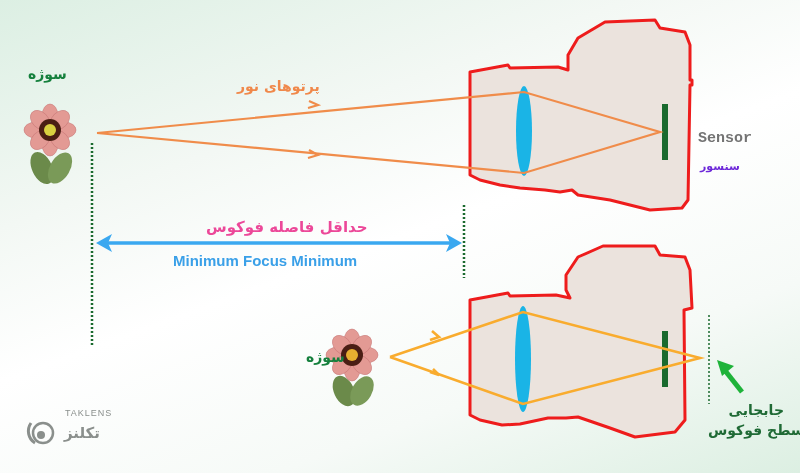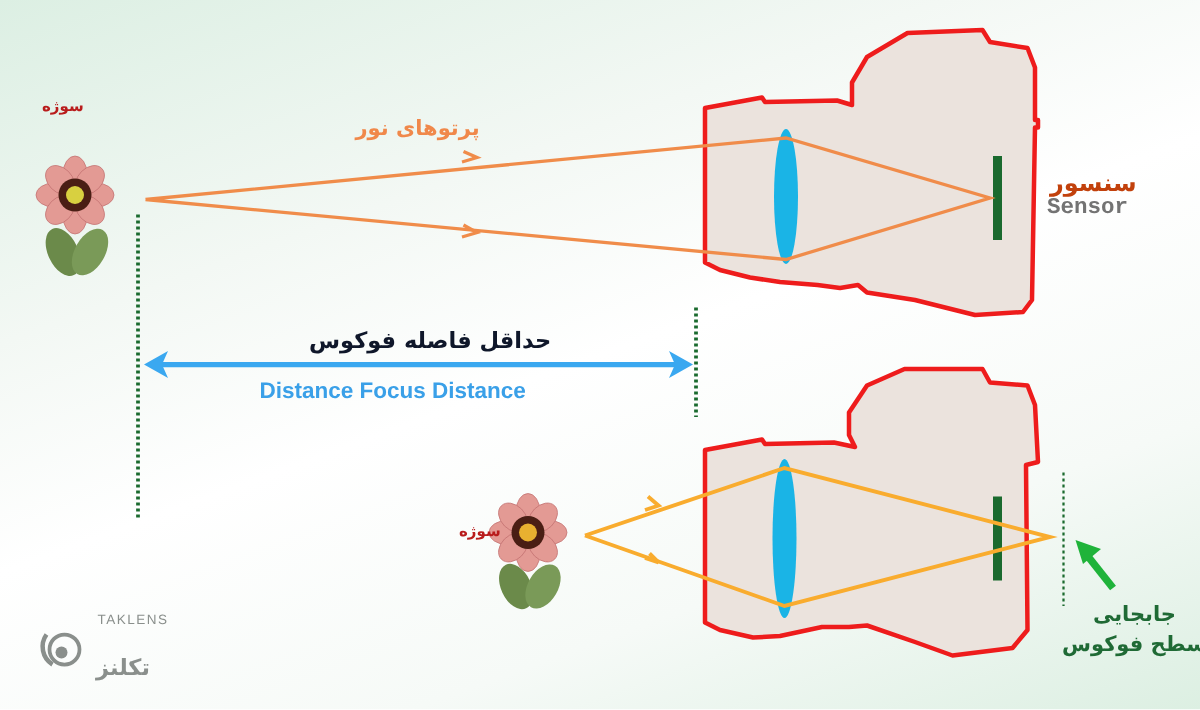--- a/index.html
+++ b/index.html
@@ -2,25 +2,25 @@
 <html><head>
 <meta charset="utf-8">
 <style>
   html, body { margin: 0; padding: 0; }
   body { width: 800px; height: 473px; overflow: hidden; position: relative;
          font-family: "DejaVu Sans", sans-serif; }
   .bg { position: absolute; inset: 0;
         background: linear-gradient(160deg, #dcefe3 0%, #f3f8f4 30%, #ffffff 50%, #f6faf7 75%, #dcefe2 100%); }
   svg.diagram { position: absolute; left: 0; top: 0; }
   .lbl { position: absolute; white-space: nowrap; font-weight: bold; }
-  .subject { color: #b91c1c; font-size: 10px; }
+  .subject { color: #15803d; font-size: 14px; }
   .rays-lbl { color: #f0884a; font-size: 14px; margin-left: 19px; }
-  .sensor-fa { color: #c2410c; font-size: 16px; }
+  .sensor-fa { color: #6d28d9; font-size: 11px; margin-top: 48px; }
   .sensor-en { color: #737373; font-size: 15px; font-family: Liberation Mono, monospace; }
-  .mfd-fa { color: #0f172a; font-size: 15px; }
+  .mfd-fa { color: #ec4899; font-size: 15px; }
   .mfd-en { color: #3aa0e8; font-size: 15px; font-family: "Liberation Sans", sans-serif; }
   .shift { color: #1f6a35; font-size: 14px; text-align: center; line-height: 20px; }
   .logo-text { color: #8a8f8c; font-size: 9px; font-family: "Liberation Sans", sans-serif; letter-spacing: 1px; font-weight: normal; }
   .logo-fa { color: #8a8f8c; font-size: 15px; font-weight: bold; }
 </style>
 </head>
 <body>
 
 <div class="bg"></div>
 
@@ -114,20 +114,20 @@
     <circle cx="2" cy="2" r="10" fill="none" stroke="#8a8f8c" stroke-width="2.5"></circle>
     <circle cx="0" cy="4" r="4" fill="#8a8f8c"></circle>
   </g>
 </svg>
 
 <div class="lbl subject" style="left:28px; top:66px;">سوژه</div>
 <div class="lbl rays-lbl" style="left:218px; top:78px;">پرتوهای نور</div>
 <div class="lbl sensor-fa" style="left:700px; top:112px;">سنسور</div>
 <div class="lbl sensor-en" style="left:698px; top:130px;">Sensor</div>
 <div class="lbl mfd-fa" style="left:206px; top:218px;">حداقل فاصله فوکوس</div>
-<div class="lbl mfd-en" style="left:173px; top:252px;">Distance Focus Distance</div>
+<div class="lbl mfd-en" style="left:173px; top:252px;">Minimum Focus Minimum</div>
 <div class="lbl subject" style="left:306px; top:349px;">سوژه</div>
 <div class="lbl shift" style="left:708px; top:400px;">
   <div>جابجایی</div>
   <div>سطح فوکوس</div>
 </div>
-<div class="lbl logo-fa" style="left:64px; top:436px;text-align:right;">تکلنز</div>
+<div class="lbl logo-fa" style="left:64px; top:424px;text-align:right;">تکلنز</div>
 <div class="lbl logo-text" style="left:65px; top:408px;">TAKLENS</div>
 
 </body></html>

